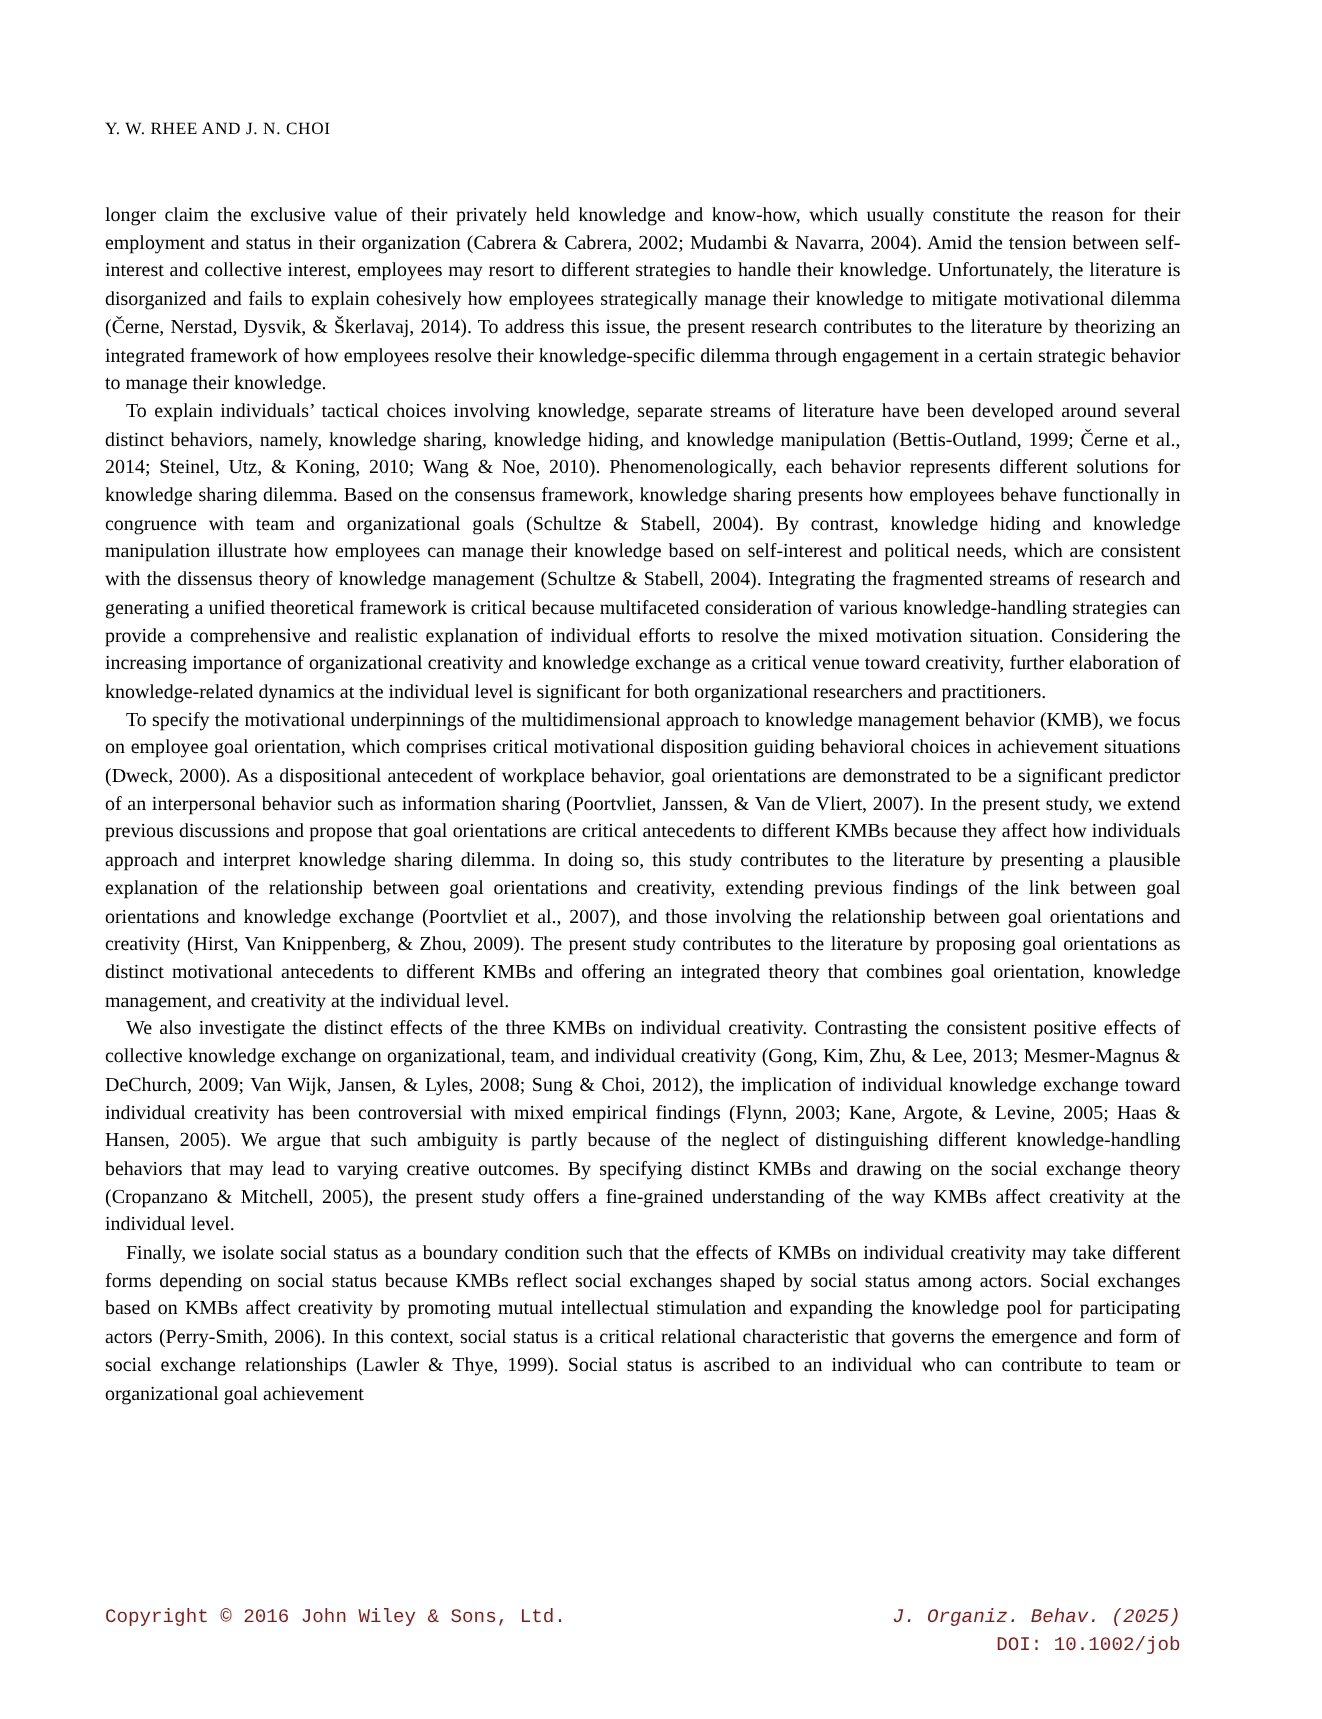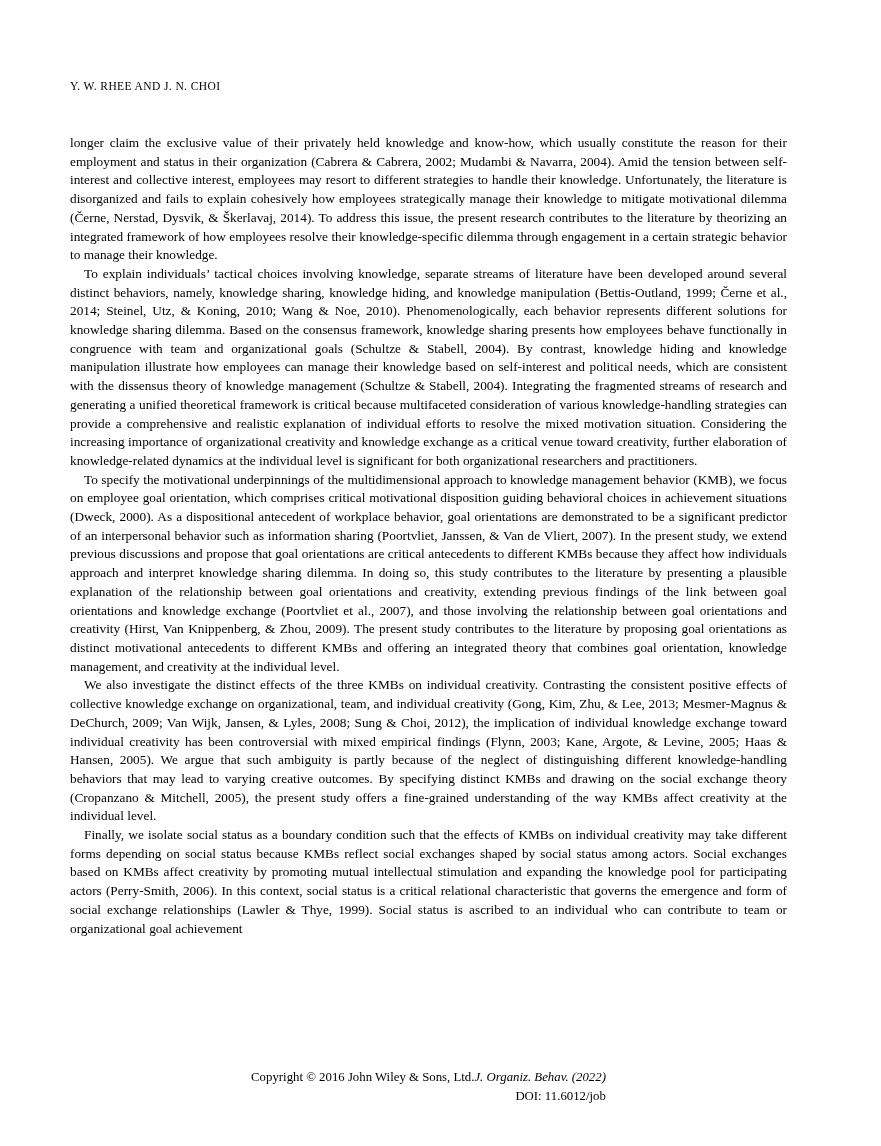--- a/index.html
+++ b/index.html
@@ -42,25 +42,26 @@
   }
   .article-body p.indent {
     text-indent: 14px;
   }
   .footer {
     position: absolute;
     left: 70px;
     bottom: 40px;
     width: 717px;
     display: flex;
-    justify-content: center;
+    justify-content: space-between;
     align-items: flex-start;
     font-size: 12.8px;
     line-height: 19px;
-    color: #000000;
+    color: #7f1d1d;
+    font-family: Liberation Mono, monospace;
   }
   .footer .copyright {
     white-space: nowrap;
   }
   .footer .journal-block {
     text-align: right;
     white-space: nowrap;
   }
   .footer .journal-ref {
     font-style: italic;
@@ -80,18 +81,18 @@
     <p>longer claim the exclusive value of their privately held knowledge and know-how, which usually constitute the reason for their employment and status in their organization (Cabrera &amp; Cabrera, 2002; Mudambi &amp; Navarra, 2004). Amid the tension between self-interest and collective interest, employees may resort to different strategies to handle their knowledge. Unfortunately, the literature is disorganized and fails to explain cohesively how employees strategically manage their knowledge to mitigate motivational dilemma (Černe, Nerstad, Dysvik, &amp; Škerlavaj, 2014). To address this issue, the present research contributes to the literature by theorizing an integrated framework of how employees resolve their knowledge-specific dilemma through engagement in a certain strategic behavior to manage their knowledge.</p>
     <p class="indent">To explain individuals’ tactical choices involving knowledge, separate streams of literature have been developed around several distinct behaviors, namely, knowledge sharing, knowledge hiding, and knowledge manipulation (Bettis-Outland, 1999; Černe et al., 2014; Steinel, Utz, &amp; Koning, 2010; Wang &amp; Noe, 2010). Phenomenologically, each behavior represents different solutions for knowledge sharing dilemma. Based on the consensus framework, knowledge sharing presents how employees behave functionally in congruence with team and organizational goals (Schultze &amp; Stabell, 2004). By contrast, knowledge hiding and knowledge manipulation illustrate how employees can manage their knowledge based on self-interest and political needs, which are consistent with the dissensus theory of knowledge management (Schultze &amp; Stabell, 2004). Integrating the fragmented streams of research and generating a unified theoretical framework is critical because multifaceted consideration of various knowledge-handling strategies can provide a comprehensive and realistic explanation of individual efforts to resolve the mixed motivation situation. Considering the increasing importance of organizational creativity and knowledge exchange as a critical venue toward creativity, further elaboration of knowledge-related dynamics at the individual level is significant for both organizational researchers and practitioners.</p>
     <p class="indent">To specify the motivational underpinnings of the multidimensional approach to knowledge management behavior (KMB), we focus on employee goal orientation, which comprises critical motivational disposition guiding behavioral choices in achievement situations (Dweck, 2000). As a dispositional antecedent of workplace behavior, goal orientations are demonstrated to be a significant predictor of an interpersonal behavior such as information sharing (Poortvliet, Janssen, &amp; Van de Vliert, 2007). In the present study, we extend previous discussions and propose that goal orientations are critical antecedents to different KMBs because they affect how individuals approach and interpret knowledge sharing dilemma. In doing so, this study contributes to the literature by presenting a plausible explanation of the relationship between goal orientations and creativity, extending previous findings of the link between goal orientations and knowledge exchange (Poortvliet et al., 2007), and those involving the relationship between goal orientations and creativity (Hirst, Van Knippenberg, &amp; Zhou, 2009). The present study contributes to the literature by proposing goal orientations as distinct motivational antecedents to different KMBs and offering an integrated theory that combines goal orientation, knowledge management, and creativity at the individual level.</p>
     <p class="indent">We also investigate the distinct effects of the three KMBs on individual creativity. Contrasting the consistent positive effects of collective knowledge exchange on organizational, team, and individual creativity (Gong, Kim, Zhu, &amp; Lee, 2013; Mesmer-Magnus &amp; DeChurch, 2009; Van Wijk, Jansen, &amp; Lyles, 2008; Sung &amp; Choi, 2012), the implication of individual knowledge exchange toward individual creativity has been controversial with mixed empirical findings (Flynn, 2003; Kane, Argote, &amp; Levine, 2005; Haas &amp; Hansen, 2005). We argue that such ambiguity is partly because of the neglect of distinguishing different knowledge-handling behaviors that may lead to varying creative outcomes. By specifying distinct KMBs and drawing on the social exchange theory (Cropanzano &amp; Mitchell, 2005), the present study offers a fine-grained understanding of the way KMBs affect creativity at the individual level.</p>
     <p class="indent">Finally, we isolate social status as a boundary condition such that the effects of KMBs on individual creativity may take different forms depending on social status because KMBs reflect social exchanges shaped by social status among actors. Social exchanges based on KMBs affect creativity by promoting mutual intellectual stimulation and expanding the knowledge pool for participating actors (Perry-Smith, 2006). In this context, social status is a critical relational characteristic that governs the emergence and form of social exchange relationships (Lawler &amp; Thye, 1999). Social status is ascribed to an individual who can contribute to team or organizational goal achievement</p>
   </div>
 
   <div class="footer">
     <div class="copyright">Copyright © 2016 John Wiley &amp; Sons, Ltd.</div>
     <div class="journal-block">
-      <div class="journal-ref">J. Organiz. Behav. (2022)</div>
-      <div class="doi">DOI: 11.6012/job</div>
+      <div class="journal-ref">J. Organiz. Behav. (2025)</div>
+      <div class="doi">DOI: 10.1002/job</div>
     </div>
   </div>
 
 </div>
 
 </body></html>

